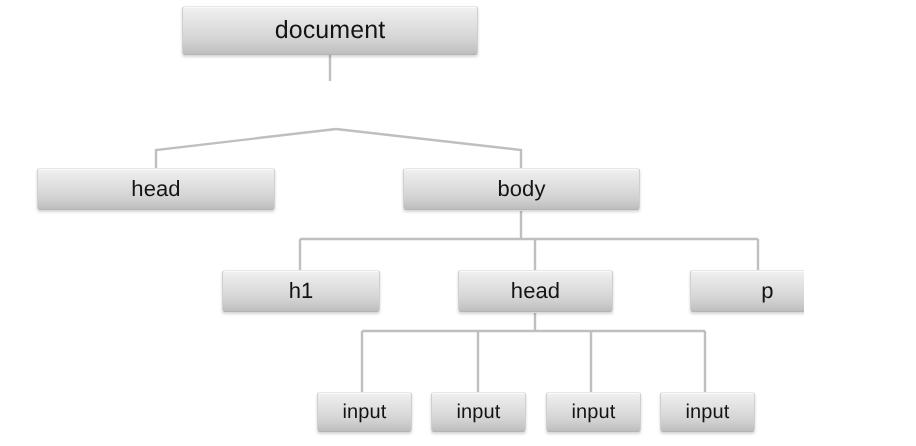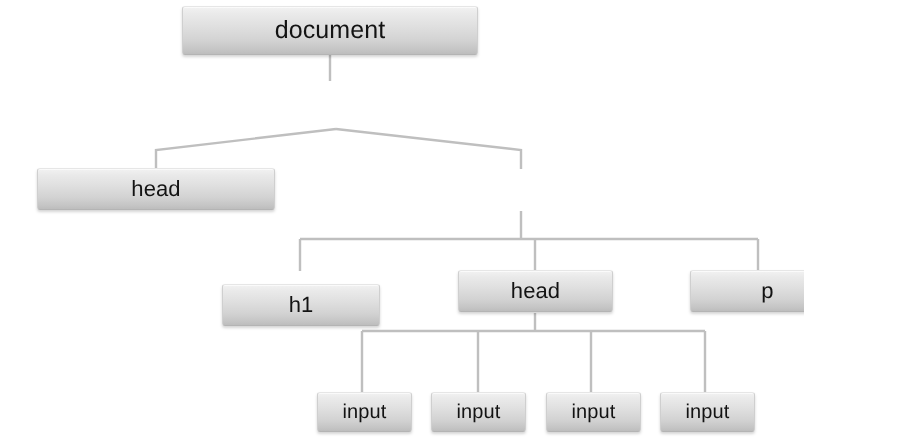--- a/index.html
+++ b/index.html
@@ -94,22 +94,25 @@
 
     <div class="node" style="left:182px; top:6px; width:296px; height:49px; font-size:25px;">
       <span class="node-label">document</span>
     </div>
 
 
     <div class="node" style="left:37px; top:168px; width:238px; height:42px; font-size:22px;">
       <span class="node-label">head</span>
     </div>
 
+    <div class="node" style="left:403px; top:168px; width:237px; height:42px; font-size:22px;">
+      <span class="node-label">body</span>
+    </div>
 
-    <div class="node" style="left:222px; top:284px; width:158px; height:42px; font-size:22px;">
+    <div class="node" style="left:222px; top:270px; width:158px; height:42px; font-size:22px;">
       <span class="node-label">h1</span>
     </div>
 
     <div class="node" style="left:458px; top:270px; width:155px; height:42px; font-size:22px;">
       <span class="node-label">head</span>
     </div>
 
     <div class="node" style="left:690px; top:270px; width:155px; height:42px; font-size:22px;">
       <span class="node-label">p</span>
     </div>

